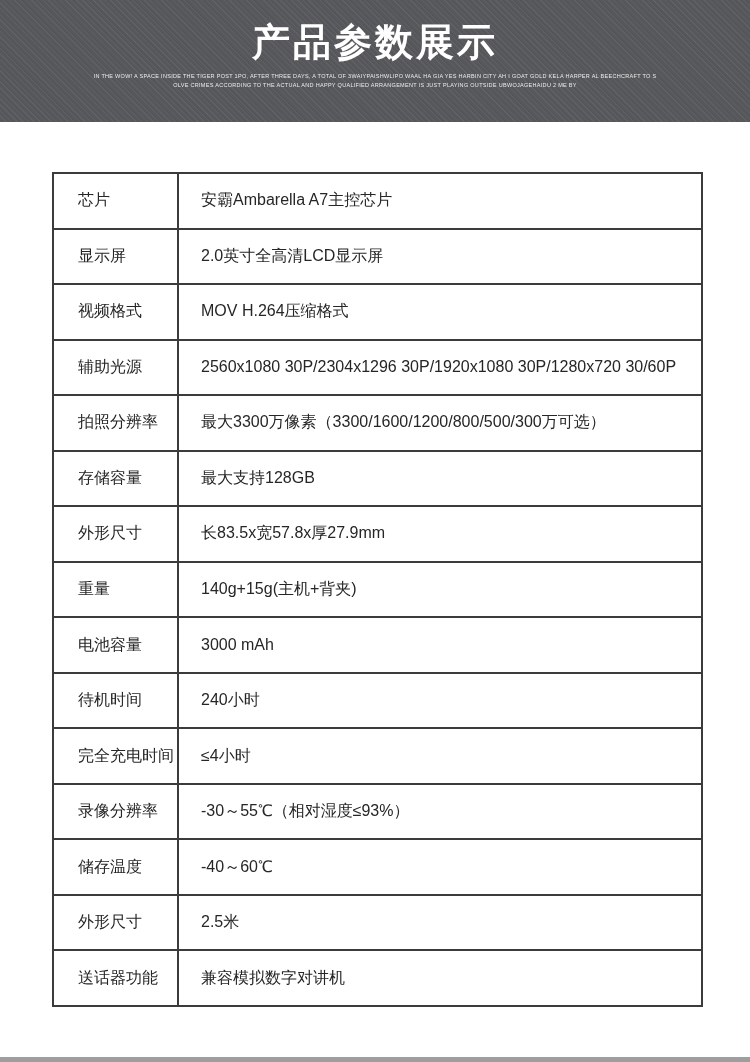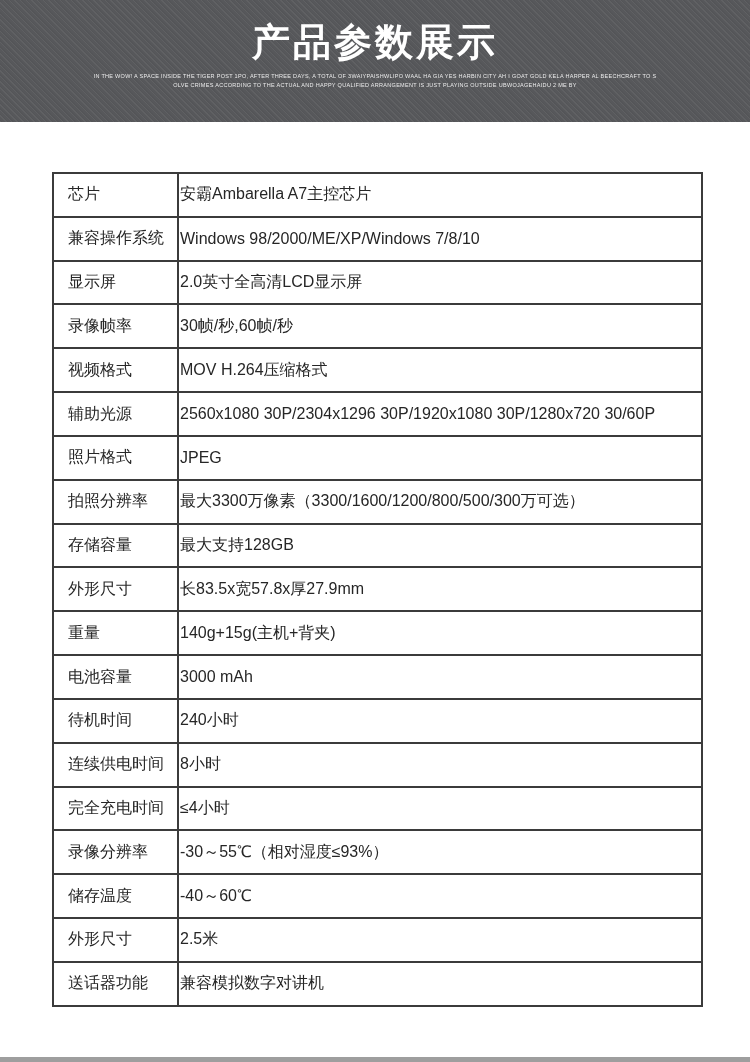--- a/index.html
+++ b/index.html
@@ -53,25 +53,25 @@
   .spec-table td {
     border: 2px solid #3b3b3b;
     vertical-align: middle;
     color: #262626;
     background: #ffffff;
     white-space: nowrap;
     overflow: hidden;
   }
   .spec-table td.label-cell {
     width: 125px;
-    padding-left: 14px;
+    padding-left: 24px;
     font-size: 16px;
   }
   .spec-table td.value-cell {
-    padding-left: 1px;
+    padding-left: 22px;
     font-size: 16px;
   }
 
   
   .footer-bar {
     position: absolute;
     left: 0; bottom: 0;
     width: 750px; height: 5px;
     background: #9e9e9e;
   }
@@ -87,42 +87,30 @@
     <div class="header-sub" style="margin-top:0;">OLVE CRIMES ACCORDING TO THE ACTUAL AND HAPPY QUALIFIED ARRANGEMENT IS JUST PLAYING OUTSIDE UBWOJAGEHAIDU 2 ME BY</div>
   </div>
 
   <table class="spec-table">
     <tbody>
         <tr>
       <td class="label-cell">芯片</td>
       <td class="value-cell">安霸Ambarella A7主控芯片</td>
     </tr>
         <tr>
-      <td class="label-cell">兼容操作系统</td>
-      <td class="value-cell">Windows 98/2000/ME/XP/Windows 7/8/10</td>
-    </tr>
-        <tr>
       <td class="label-cell">显示屏</td>
       <td class="value-cell">2.0英寸全高清LCD显示屏</td>
-    </tr>
-        <tr>
-      <td class="label-cell">录像帧率</td>
-      <td class="value-cell">30帧/秒,60帧/秒</td>
     </tr>
         <tr>
       <td class="label-cell">视频格式</td>
       <td class="value-cell">MOV H.264压缩格式</td>
     </tr>
         <tr>
       <td class="label-cell">辅助光源</td>
       <td class="value-cell">2560x1080 30P/2304x1296 30P/1920x1080 30P/1280x720 30/60P</td>
-    </tr>
-        <tr>
-      <td class="label-cell">照片格式</td>
-      <td class="value-cell">JPEG</td>
     </tr>
         <tr>
       <td class="label-cell">拍照分辨率</td>
       <td class="value-cell">最大3300万像素（3300/1600/1200/800/500/300万可选）</td>
     </tr>
         <tr>
       <td class="label-cell">存储容量</td>
       <td class="value-cell">最大支持128GB</td>
     </tr>
         <tr>
@@ -133,24 +121,20 @@
       <td class="label-cell">重量</td>
       <td class="value-cell">140g+15g(主机+背夹)</td>
     </tr>
         <tr>
       <td class="label-cell">电池容量</td>
       <td class="value-cell">3000 mAh</td>
     </tr>
         <tr>
       <td class="label-cell">待机时间</td>
       <td class="value-cell">240小时</td>
-    </tr>
-        <tr>
-      <td class="label-cell">连续供电时间</td>
-      <td class="value-cell">8小时</td>
     </tr>
         <tr>
       <td class="label-cell">完全充电时间</td>
       <td class="value-cell">≤4小时</td>
     </tr>
         <tr>
       <td class="label-cell">录像分辨率</td>
       <td class="value-cell">-30～55℃（相对湿度≤93%）</td>
     </tr>
         <tr>

